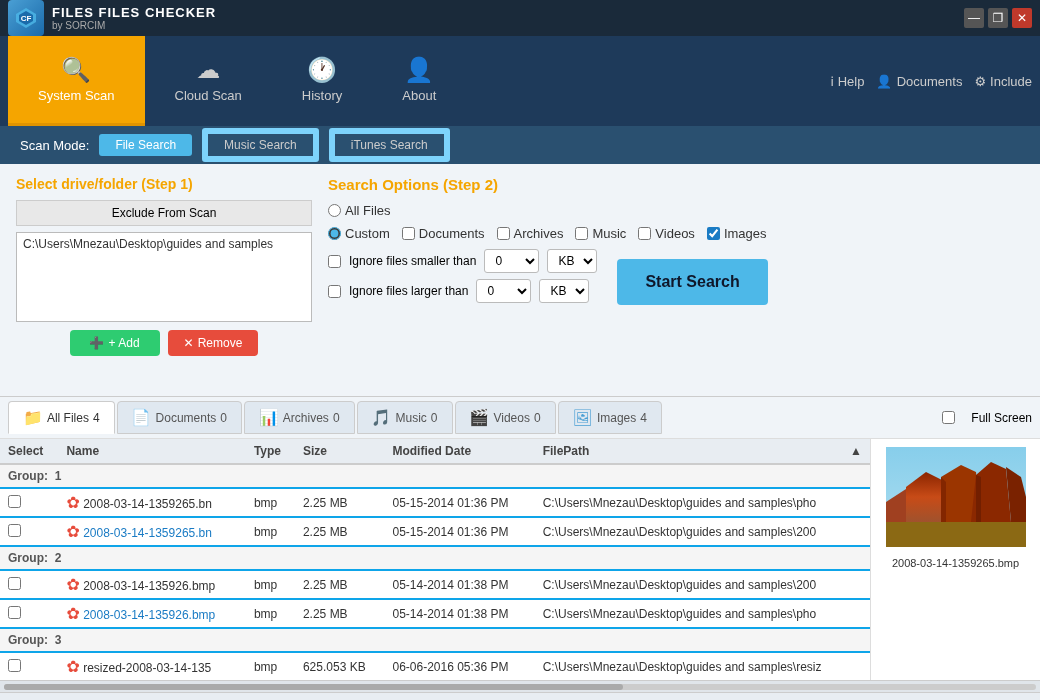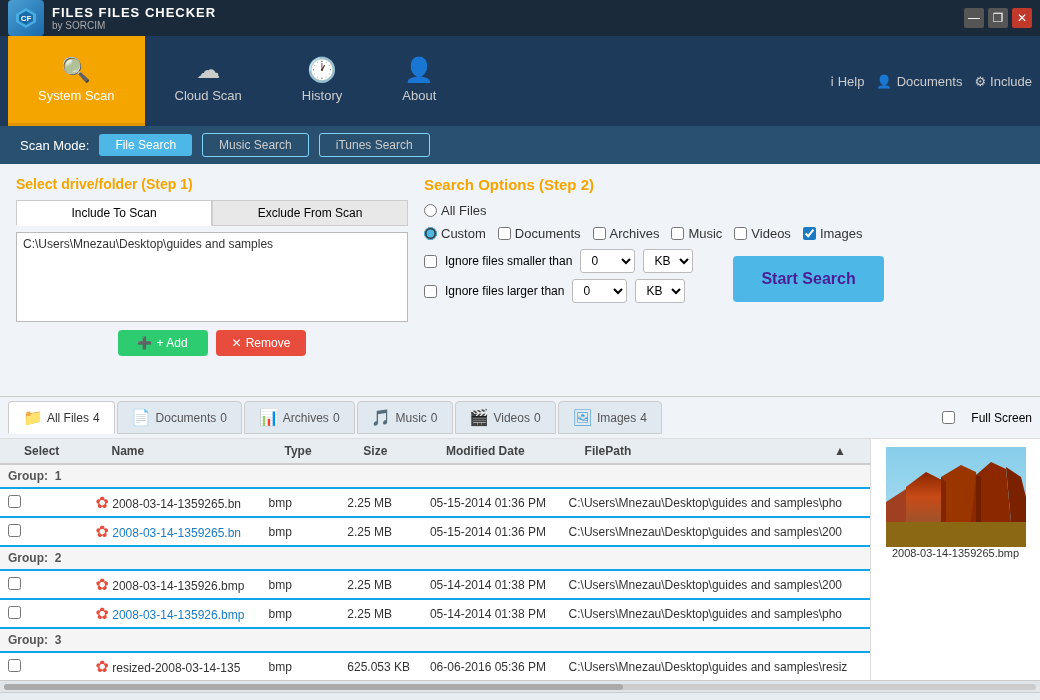--- a/index.html
+++ b/index.html
@@ -64,33 +64,33 @@
       align-items: center;
       padding: 0 20px;
       gap: 10px;
     }
     .scan-mode-label { color: white; font-size: 13px; font-weight: 500; }
     .scan-mode-btn {
       padding: 4px 16px; border-radius: 3px; border: none; cursor: pointer;
       font-size: 12px;
     }
     .scan-mode-btn.active { background: #4db8e8; color: white; }
-    .scan-mode-btn.inactive { background: transparent; color: #ccc; border: 1px solid #7dd3fc; }
+    .scan-mode-btn.inactive { background: transparent; color: #ccc; border: 6px solid #7dd3fc; }
 
     
     .main-content {
       display: flex;
       height: 232px;
       padding: 12px 16px;
       gap: 16px;
       background: #f0f4f8;
     }
 
     
-    .left-panel { width: 392px; flex-shrink: 0; }
+    .left-panel { width: 296px; flex-shrink: 0; }
     .section-title { font-size: 14px; font-weight: bold; color: #333; margin-bottom: 8px; }
     .section-title span { color: #f5a500; }
     .tab-buttons { display: flex; margin-bottom: 6px; }
     .tab-btn {
       flex: 1; padding: 5px 8px; border: 1px solid #ccc; cursor: pointer;
       font-size: 12px; background: #e8e8e8; text-align: center;
     }
     .tab-btn.active { background: white; border-bottom: 1px solid white; }
     .folder-list {
       border: 1px solid #bbb; background: white; min-height: 90px;
@@ -118,23 +118,23 @@
     .filter-row { display: flex; align-items: center; gap: 8px; margin-bottom: 6px; font-size: 12px; }
     .filter-select {
       padding: 3px 6px; border: 1px solid #bbb; border-radius: 3px; font-size: 12px;
       background: white; width: 55px;
     }
     .unit-select {
       padding: 3px 6px; border: 1px solid #bbb; border-radius: 3px; font-size: 12px;
       background: white; width: 50px;
     }
     .start-search-btn {
-      background: #4db8e8; color: #4c1d95; border: none; padding: 14px 28px;
+      background: #4db8e8; color: #0f172a; border: none; padding: 14px 28px;
       border-radius: 4px; cursor: pointer; font-size: 16px; font-weight: bold;
-      margin-top: 0; display: block;
+      margin-top: 10px; display: block;
     }
 
     
     .results-tabs {
       background: #f0f4f8;
       border-top: 1px solid #ccc;
       display: flex;
       align-items: center;
       padding: 0 8px;
       height: 42px;
@@ -152,34 +152,34 @@
     
     .results-table-wrap {
       display: flex;
       height: 242px;
       background: white;
       border-top: 1px solid #ddd;
     }
     .results-table-inner { flex: 1; overflow: auto; }
     table { width: 100%; border-collapse: collapse; font-size: 12px; }
     thead th {
-      background: #e8edf2; border-bottom: 2px solid #ccc; padding: 5px 24px;
+      background: #e8edf2; border-bottom: 2px solid #ccc; padding: 5px 8px;
       text-align: left; font-weight: 600; color: #444; position: sticky; top: 0;
     }
     tbody tr { border-bottom: 2px solid #0ea5e9; }
     .group-row td { font-weight: bold; color: #555; padding: 4px 8px; background: #f5f5f5; }
     td { padding: 4px 8px; color: #333; }
     td.blue-link { color: #1a7bc4; }
     .bmp-icon { color: #e74c3c; font-size: 16px; }
 
     
     .thumbnail-panel {
       width: 170px; border-left: 1px solid #ddd;
       display: flex; flex-direction: column; align-items: center;
-      padding: 8px; background: white;
+      padding: 8px; background: white; gap: 10px;
     }
     .thumbnail-label { font-size: 11px; color: #333; text-align: center; word-break: break-all; }
 
     
     .status-bar {
       background: #e8edf2;
       border-top: 1px solid #ccc;
       height: 48px;
       display: flex;
       align-items: center;
@@ -262,21 +262,20 @@
 </div>
 
 <div class="main-content">
 
   <div class="left-panel">
     <div class="section-title">
       <span>Select drive/folder </span>
       <span style="color:#f5a500;">(Step 1)</span>
     </div>
     <div class="tab-buttons">
-      <button class="tab-btn active">Include To Scan</button>
       <button class="tab-btn">Exclude From Scan</button>
     </div>
     <div class="folder-list">
       <div>C:\Users\Mnezau\Desktop\guides and samples</div>
     </div>
     <div class="action-buttons">
       <button class="btn-add">
         <span>➕</span>
         <span>+ Add</span>
       </button>
@@ -317,21 +316,21 @@
       </label>
       <label class="option-item">
         <input type="checkbox" class="checkbox-input" style="">
         <span>Videos</span>
       </label>
       <label class="option-item">
         <input type="checkbox" class="checkbox-blue" checked="" style="">
         <span>Images</span>
       </label>
     </div>
-    <div style="display:flex; gap: 40px; margin-top: 6px; align-items: center;">
+    <div style="display:flex; gap: 20px; margin-top: 6px;">
       <div>
         <div class="filter-row">
           <input type="checkbox" class="checkbox-input" style="">
           <span>Ignore files smaller than</span>
           <select class="filter-select">
             <option>0</option>
           </select>
           <select class="unit-select">
             <option>KB</option><option>MB</option>
           </select>

